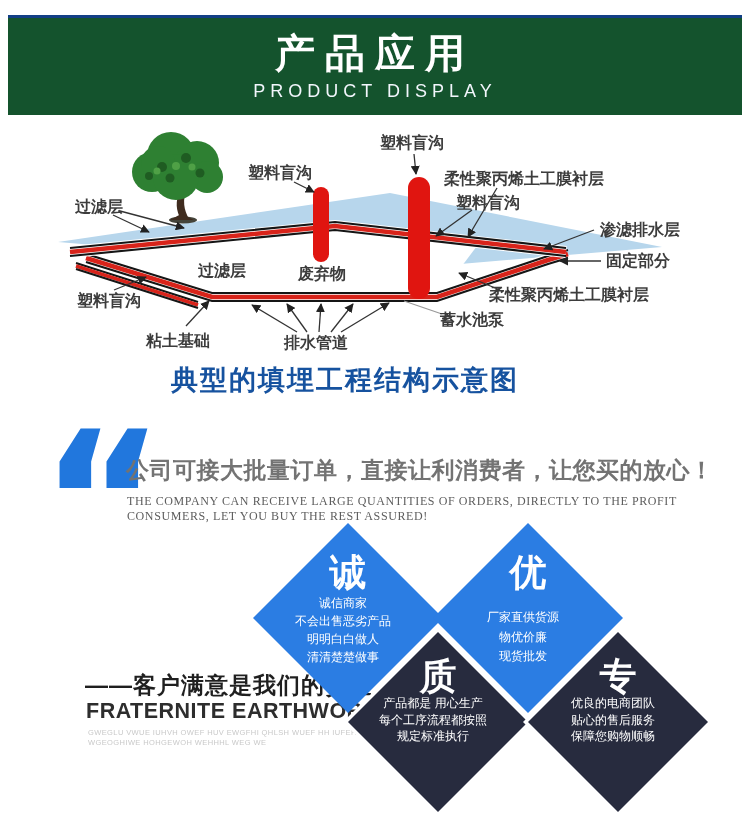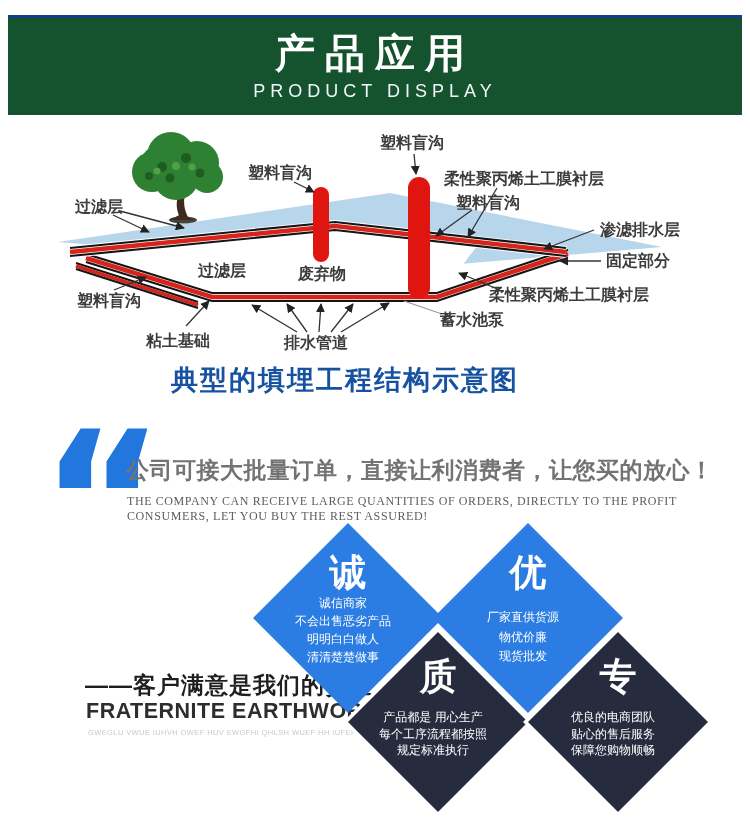--- a/index.html
+++ b/index.html
@@ -41,21 +41,21 @@
   .dm .char{position:absolute;top:25px;left:0;right:0;text-align:center;
             font-size:37px;font-weight:bold;color:#ffffff;}
   .dm .lines{position:absolute;left:0;right:10px;text-align:center;
              font-size:12px;color:#ffffff;}
   .d1{left:253px;top:523px;z-index:1;}
   .d2{left:433px;top:523px;z-index:1;}
   .d3{left:343px;top:627px;z-index:2;}
   .d4{left:523px;top:627px;z-index:2;}
   .d1 .lines{top:71px;line-height:18px;}
   .d2 .lines{top:85px;line-height:19.5px;}
-  .d3 .lines,.d4 .lines{top:68px;line-height:16.5px;margin-top:14px;}
+  .d3 .lines,.d4 .lines{top:68px;line-height:16.5px;}
 
   
   .resp-heading{position:absolute;left:85px;top:670px;font-size:23px;font-weight:bold;
                 color:#1f1f1f;letter-spacing:1px;}
   .resp-sub{position:absolute;left:86px;top:699px;font-size:21.5px;font-weight:bold;
             color:#2d2d2d;letter-spacing:0.5px;}
   .resp-fine{position:absolute;left:88px;top:728px;font-size:7.5px;line-height:10px;
              color:#c9c9c9;letter-spacing:0.4px;}
 </style>
 </head>
@@ -203,13 +203,14 @@
     <div>优良的电商团队</div>
     <div>贴心的售后服务</div>
     <div>保障您购物顺畅</div>
   </div>
 </div>
 
 <div class="resp-heading">——客户满意是我们的责任</div>
 <div class="resp-sub">FRATERNITE EARTHWORKERS</div>
 <div class="resp-fine">
   <div>GWEGLU VWUE IUHVH OWEF HUV EWGFHI QHLSH WUEF HH IUFEHLIQHV,WE</div>
+  <div>WGEOGHIWE HOHGEWOH WEHHHL WEG WE</div>
 </div>
 
 </body></html>

